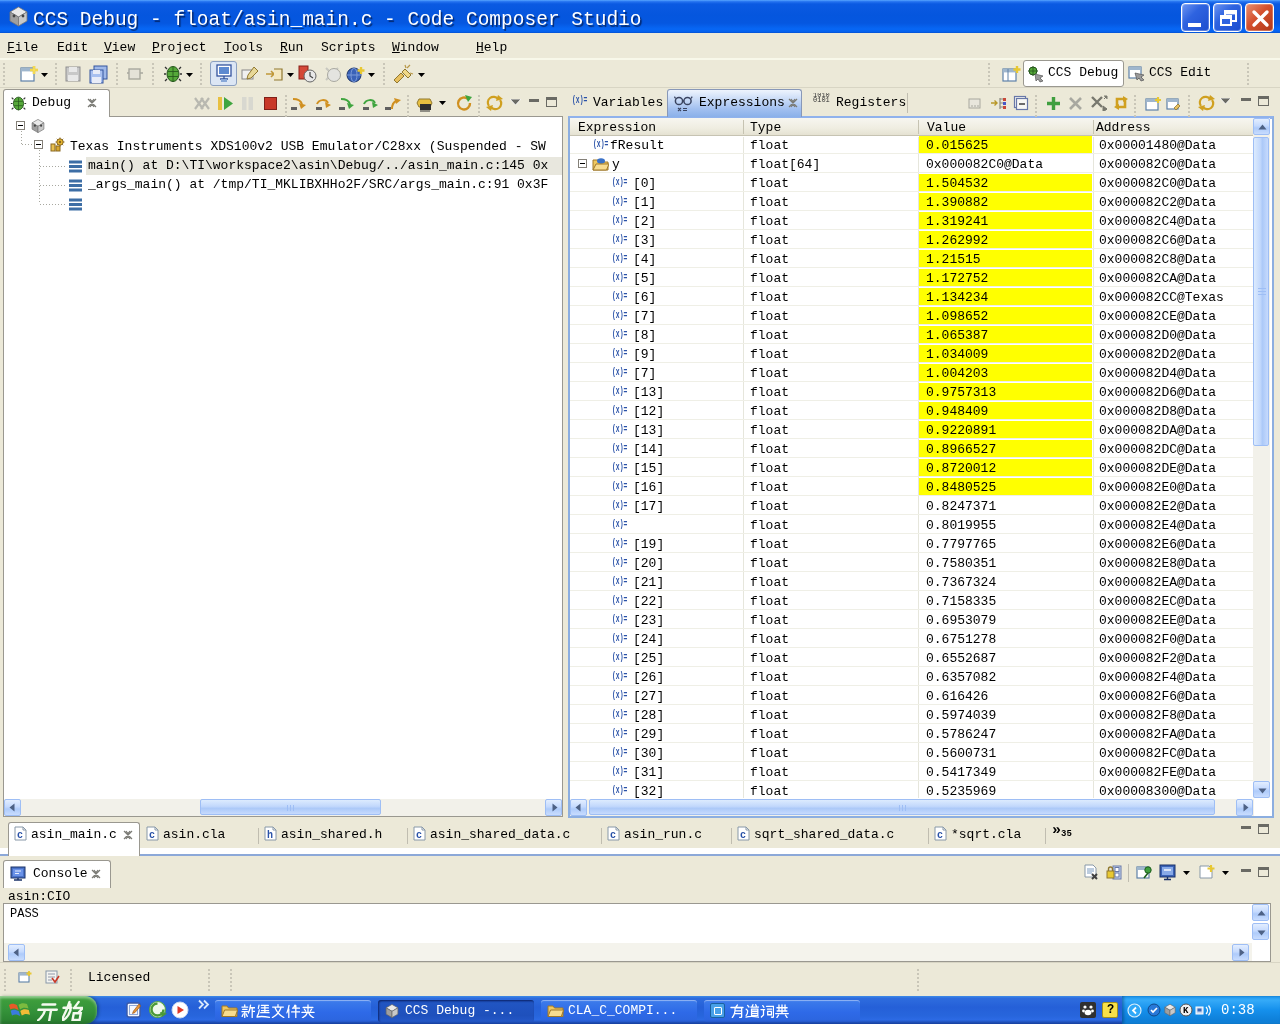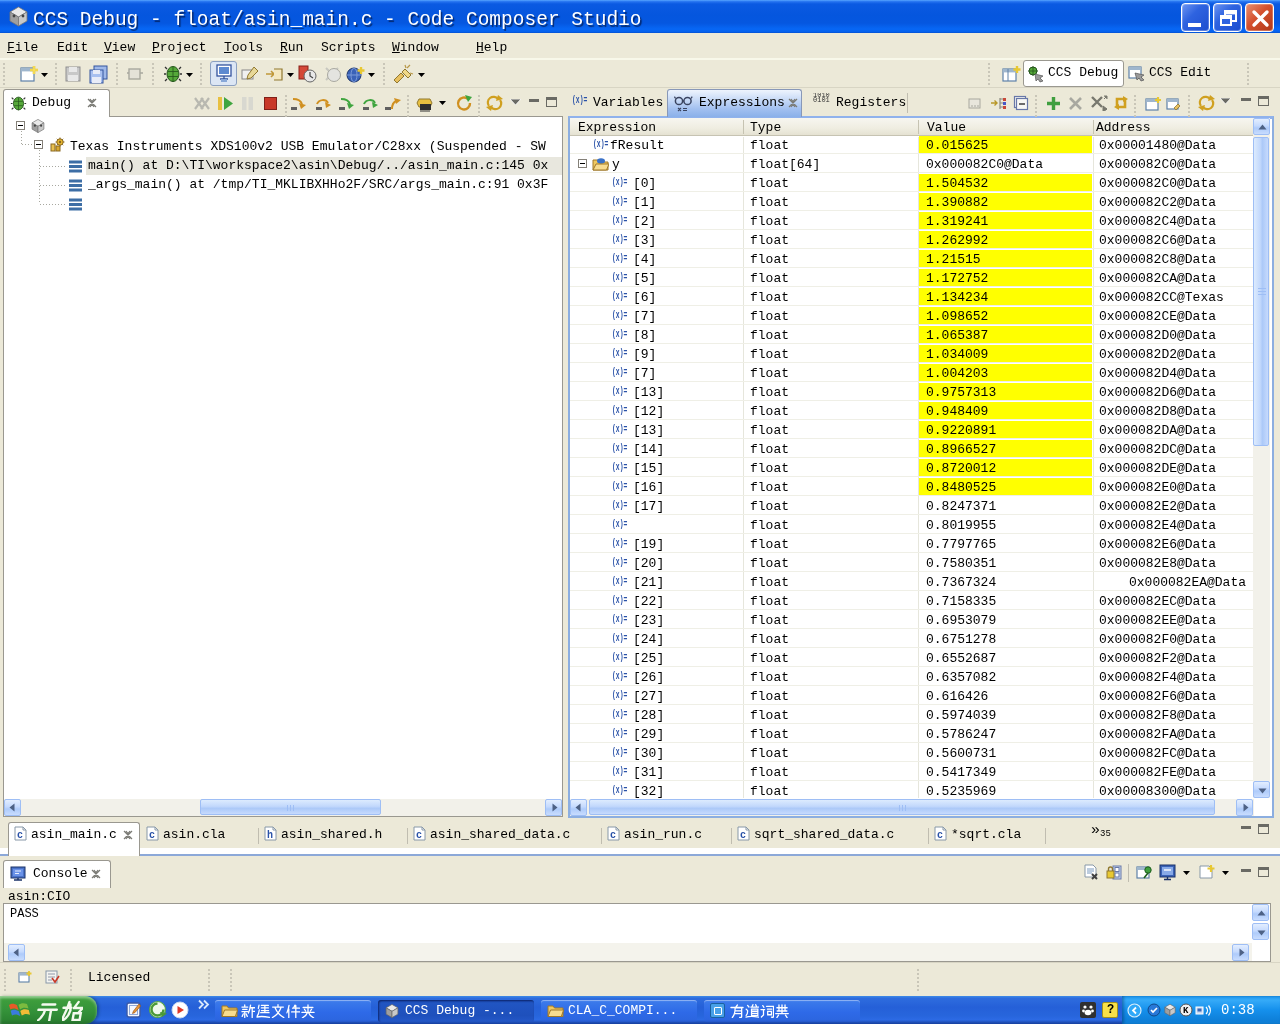--- a/index.html
+++ b/index.html
@@ -572,21 +572,21 @@
       <div class="ab noto" style="left:180px;top:2px">float</div>
       <div class="ab noto" style="left:356px;top:2px">0.7580351</div>
       <div class="ab noto" style="left:529px;top:2px">0x000082E8@Data</div>
     </div>
     <div class="ab" style="left:570px;top:573px;width:683px;height:19px;overflow:hidden">
       <div class="ab" style="left:0;top:17px;width:683px;height:1px;background:#EFEFE6"></div>
       <span class="ab" style="left:42px;top:2px;display:inline-block;transform:scaleX(0.58);transform-origin:0 50%;font-weight:bold;color:#2A52A8;font-size:11px">(x)=</span>
       <div class="ab noto" style="left:63px;top:2px">[21]</div>
       <div class="ab noto" style="left:180px;top:2px">float</div>
       <div class="ab noto" style="left:356px;top:2px">0.7367324</div>
-      <div class="ab noto" style="left:559px;top:2px">0x000082EA@Data</div>
+      <div class="ab noto" style="left:529px;top:2px">0x000082EA@Data</div>
     </div>
     <div class="ab" style="left:570px;top:592px;width:683px;height:19px;overflow:hidden">
       <div class="ab" style="left:0;top:17px;width:683px;height:1px;background:#EFEFE6"></div>
       <span class="ab" style="left:42px;top:2px;display:inline-block;transform:scaleX(0.58);transform-origin:0 50%;font-weight:bold;color:#2A52A8;font-size:11px">(x)=</span>
       <div class="ab noto" style="left:63px;top:2px">[22]</div>
       <div class="ab noto" style="left:180px;top:2px">float</div>
       <div class="ab noto" style="left:356px;top:2px">0.7158335</div>
       <div class="ab noto" style="left:529px;top:2px">0x000082EC@Data</div>
     </div>
     <div class="ab" style="left:570px;top:611px;width:683px;height:19px;overflow:hidden">
@@ -743,21 +743,21 @@
       <text x="3" y="12" font-size="10" font-family="Liberation Mono" fill="#2A52A8" font-weight="bold">c</text>
     </svg>
     <div class="ab noto" style="left:754px;top:827px">sqrt_shared_data.c</div>
     <div class="ab" style="left:1045px;top:828px;width:1px;height:16px;background:#C0BDB0"></div>
     <svg class="ab" style="left:934px;top:826px" width="13" height="15" viewBox="0 0 13 15">
       <path d="M1 1 h8 l3 3 v10 H1 z" fill="#fff" stroke="#8898A8"></path>
       <path d="M9 1 v3 h3" fill="none" stroke="#8898A8"></path>
       <text x="3" y="12" font-size="10" font-family="Liberation Mono" fill="#2A52A8" font-weight="bold">c</text>
     </svg>
     <div class="ab noto" style="left:951px;top:827px">*sqrt.cla</div>
-    <div class="ab noto" style="left:1091px;top:822px;font-weight:normal;font-size:15px">»<span style="font-size:9px;vertical-align:-2px">35</span></div>
+    <div class="ab noto" style="left:1052px;top:822px;font-weight:bold;font-size:15px">»<span style="font-size:9px;vertical-align:-2px">35</span></div>
     <div class="ab" style="left:1241px;top:826px;width:10px;height:3px;background:#6A6A64"></div>
     <div class="ab" style="left:1258px;top:824px;width:11px;height:10px;border:1px solid #6A6A64;border-top-width:3px"></div>
     <div class="ab" style="left:3px;top:860px;width:108px;height:28px;background:#fff;border:1px solid #9A9890;border-bottom:none;border-radius:3px 3px 0 0"></div>
     <svg class="ab" style="left:10px;top:865px" width="17" height="17" viewBox="0 0 17 17">
       <rect x="1" y="2" width="14" height="11" fill="#4A72C8" stroke="#1A3268"></rect>
       <rect x="3" y="4" width="10" height="7" fill="#6A92E8"></rect>
       <path d="M5 6 h6 M5 8.5 h4" stroke="#E8F0FF" stroke-width="1.2"></path>
       <path d="M8 13 v2 M4 15 h8" stroke="#1A3268" stroke-width="1.4"></path>
     </svg>
     <div class="ab noto" style="left:33px;top:866px">Console</div>

